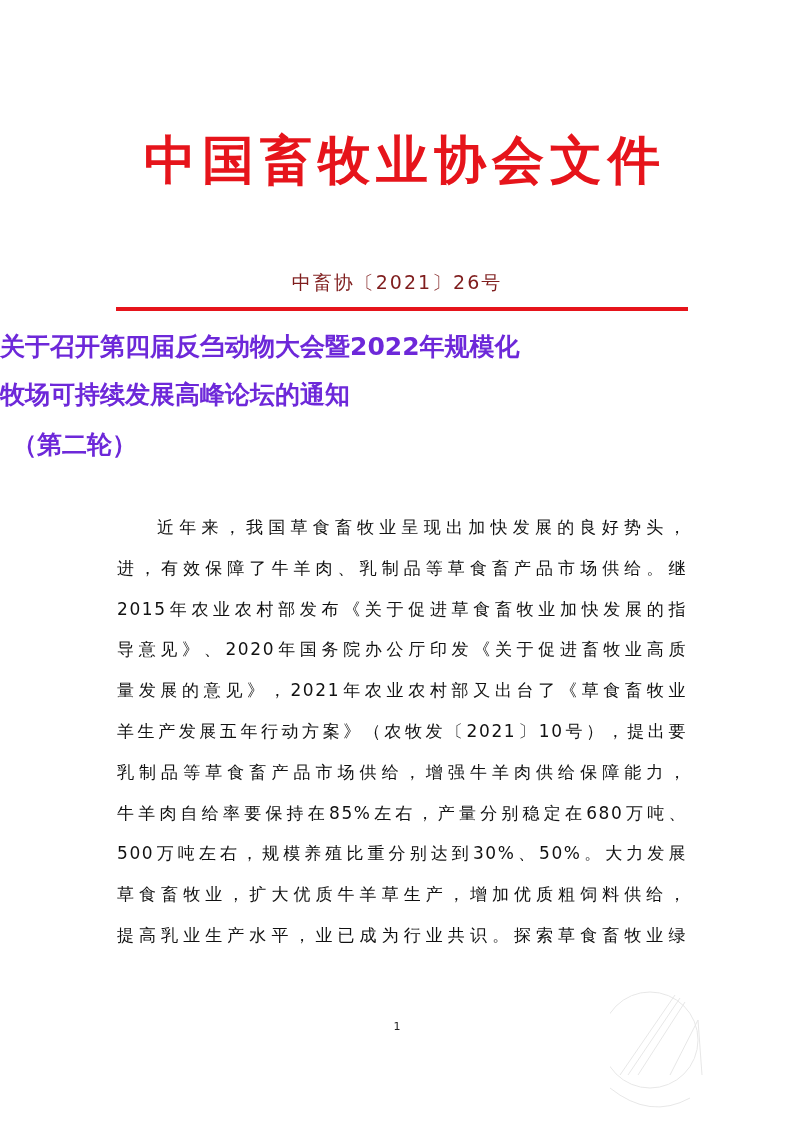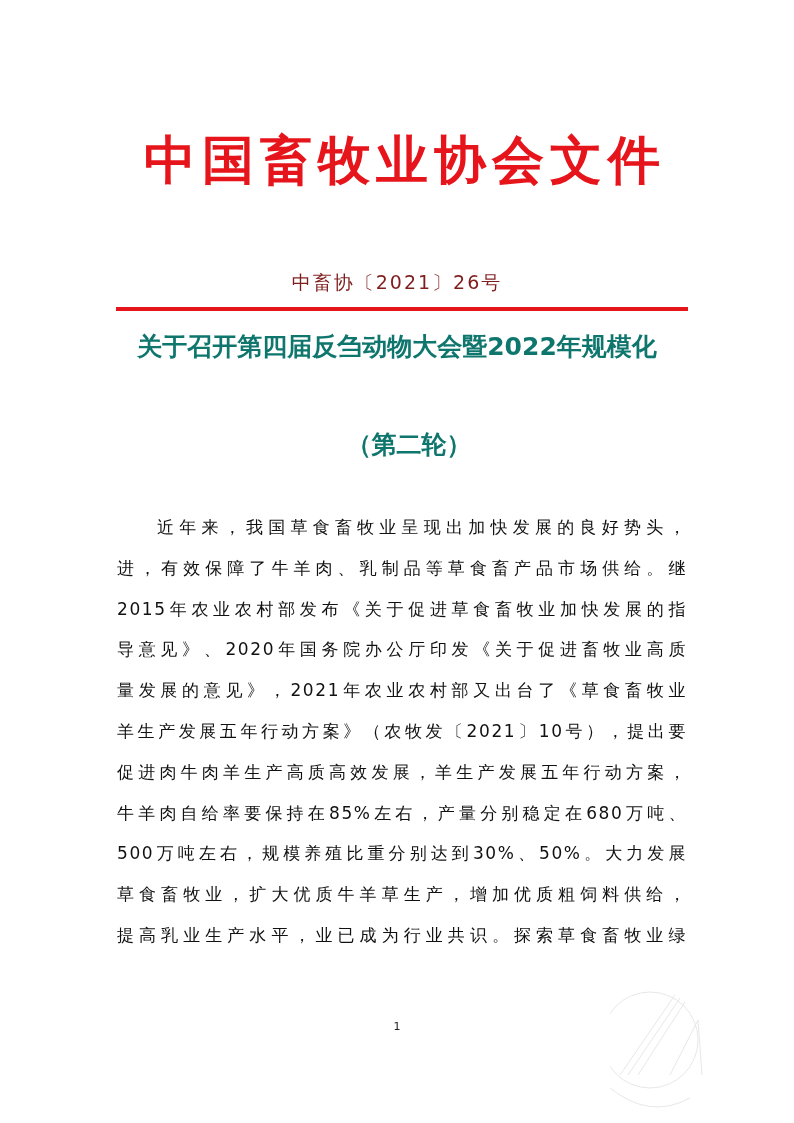--- a/index.html
+++ b/index.html
@@ -5,22 +5,22 @@
   html, body { margin: 0; padding: 0; background: #ffffff; }
   body { width: 794px; height: 1123px; position: relative; overflow: hidden;
          font-family: "DejaVu Serif", "Liberation Serif", serif; color: #111; }
   .page { position: absolute; left: 0; top: 0; width: 794px; height: 1123px; }
   .masthead { position: absolute; left: 140px; top: 128px; width: 530px; text-align: center;
               color: #e6141b; font-family: "DejaVu Serif", serif; font-weight: bold;
               font-size: 52px; letter-spacing: 6px; line-height: 64px; }
   .docno { position: absolute; left: 0; width: 794px; top: 270px; text-align: center;
            font-family: "DejaVu Sans", sans-serif; font-size: 19px; letter-spacing: 2px; color: #7f1d1d; }
   .rule { position: absolute; left: 116px; top: 307px; width: 572px; height: 4px; background: #e6141b; }
-  .title { position: absolute; left: 0; width: 794px; text-align: center;
-           font-family: "DejaVu Sans", sans-serif; font-weight: bold; font-size: 25px; color: #0f766e; }
+  .title { position: absolute; left: 0; width: 794px; text-align: left;
+           font-family: "DejaVu Sans", sans-serif; font-weight: bold; font-size: 25px; color: #6d28d9; }
   .t1 { top: 330px; }
   .t2 { top: 378px; }
   .t3 { top: 428px; padding-left: 12px; }
   .body { position: absolute; left: 117px; top: 507px; width: 570px;
           font-family: "DejaVu Sans", sans-serif; font-size: 17px; line-height: 40.8px;
           letter-spacing: 1.6px; text-align: justify; color: #111; }
   .body .line { display: block; white-space: nowrap; text-align-last: justify; text-align: justify; }
   .body .indent { padding-left: 40px; }
   .pagenum { position: absolute; left: 0; width: 794px; top: 1020px; text-align: center;
              font-family: "DejaVu Sans", sans-serif; font-size: 11px; color: #222; }
@@ -28,30 +28,31 @@
 </style>
 </head>
 <body>
 
 <div class="page">
   <div class="masthead">中国畜牧业协会文件</div>
   <div class="docno">中畜协〔2021〕26号</div>
   <div class="rule"></div>
 
   <div class="title t1">关于召开第四届反刍动物大会暨2022年规模化</div>
+  <div class="title t2">牧场可持续发展高峰论坛的通知</div>
   <div class="title t3">（第二轮）</div>
 
   <div class="body">
     <span class="line indent">近年来，我国草食畜牧业呈现出加快发展的良好势头，</span>
     <span class="line">进，有效保障了牛羊肉、乳制品等草食畜产品市场供给。继</span>
     <span class="line">2015年农业农村部发布《关于促进草食畜牧业加快发展的指</span>
     <span class="line">导意见》、2020年国务院办公厅印发《关于促进畜牧业高质</span>
     <span class="line">量发展的意见》，2021年农业农村部又出台了《草食畜牧业</span>
     <span class="line">羊生产发展五年行动方案》（农牧发〔2021〕10号），提出要</span>
-    <span class="line">促进肉牛肉羊生产高质高效发展，羊生产发展五年行动方案，</span>
+    <span class="line">乳制品等草食畜产品市场供给，增强牛羊肉供给保障能力，</span>
     <span class="line">牛羊肉自给率要保持在85%左右，产量分别稳定在680万吨、</span>
     <span class="line">500万吨左右，规模养殖比重分别达到30%、50%。大力发展</span>
     <span class="line">草食畜牧业，扩大优质牛羊草生产，增加优质粗饲料供给，</span>
     <span class="line">提高乳业生产水平，业已成为行业共识。探索草食畜牧业绿</span>
   </div>
 
   <div class="pagenum">1</div>
 
   <svg class="watermark" viewBox="0 0 110 130">
     <circle cx="40" cy="60" r="48" fill="none" stroke="#bbb" stroke-width="1"></circle>

